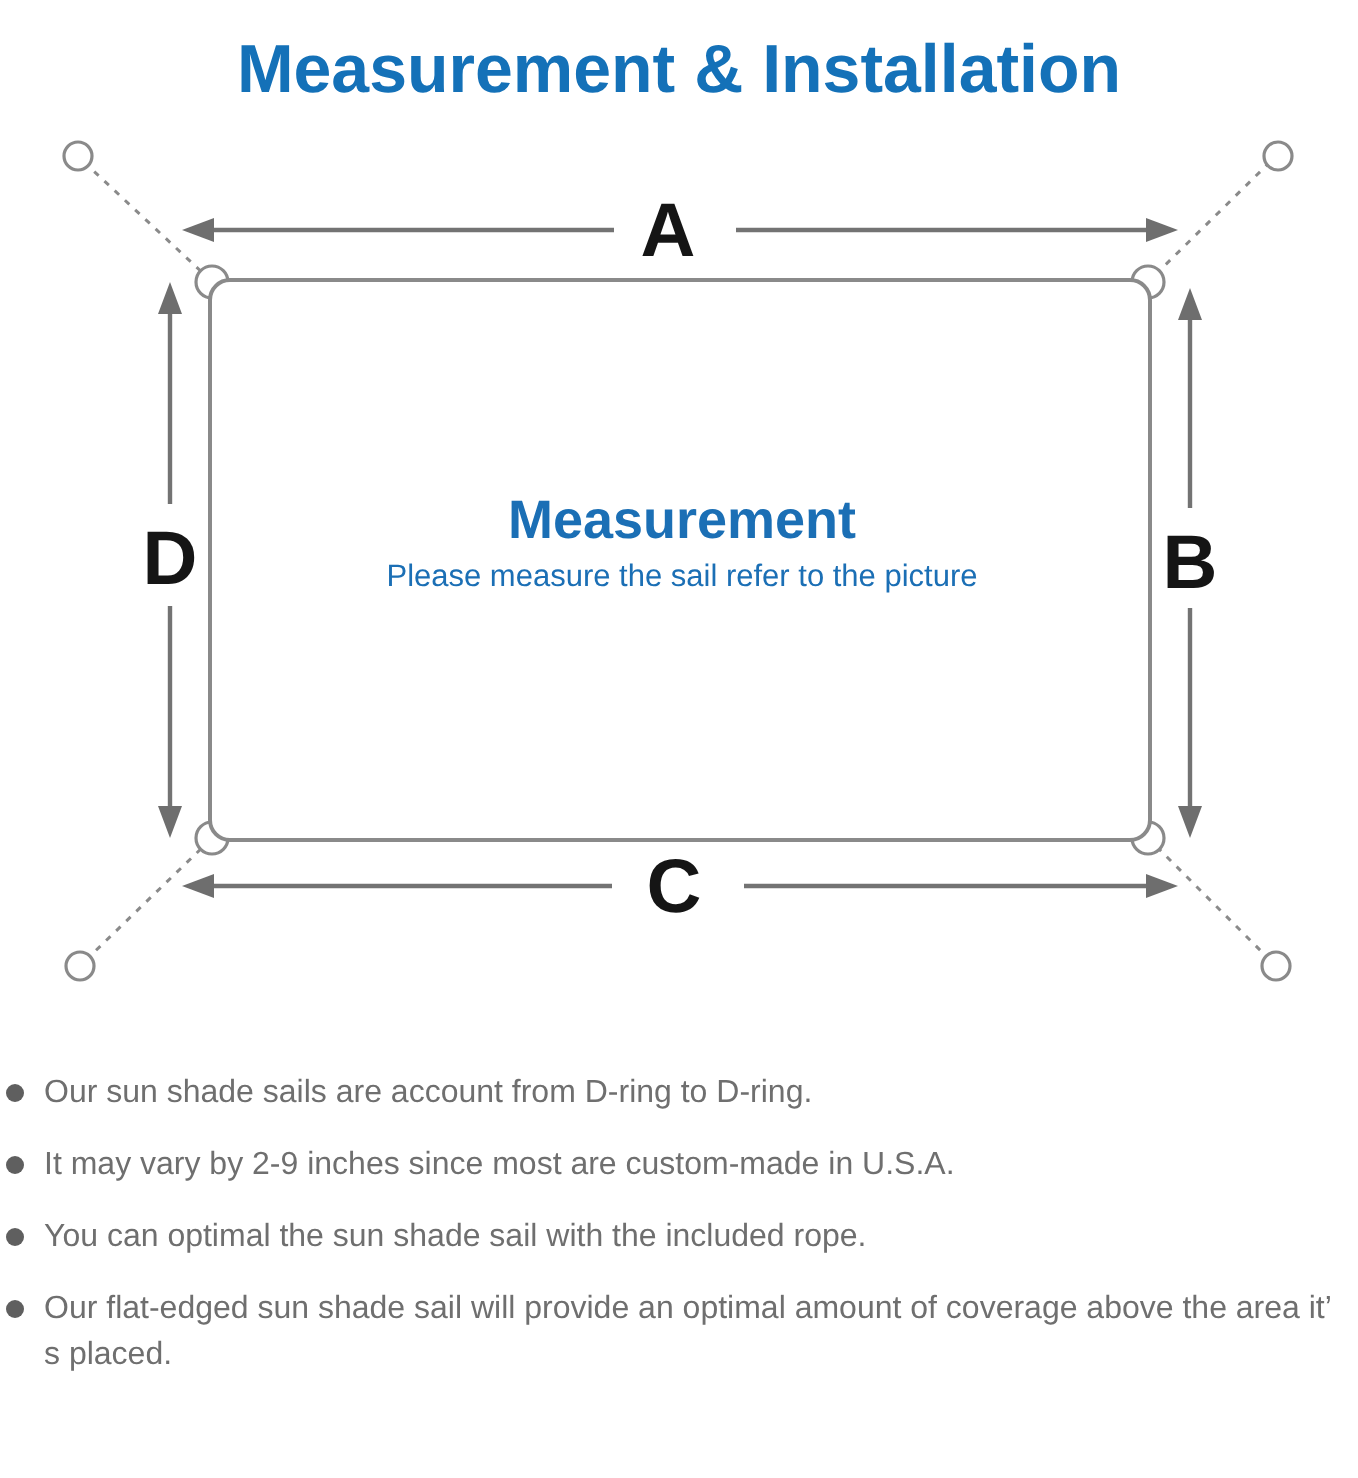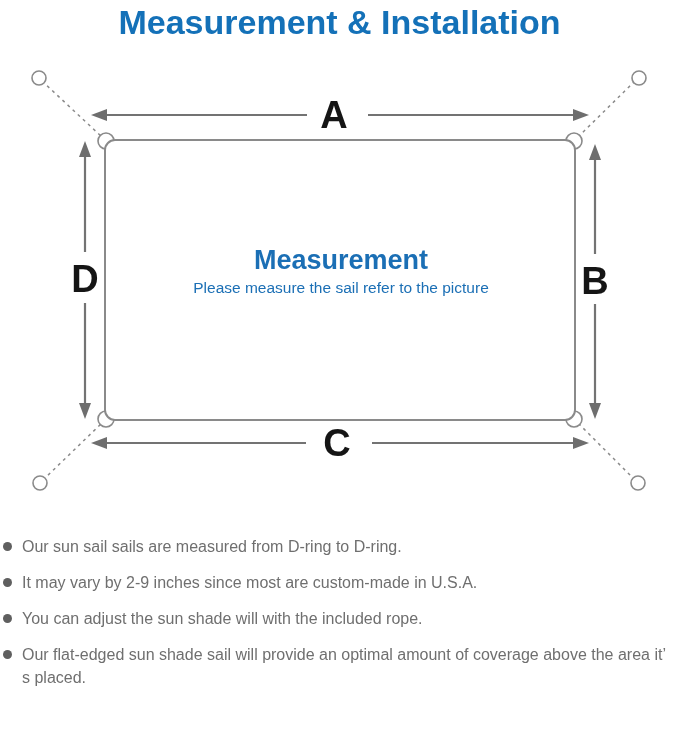--- a/index.html
+++ b/index.html
@@ -10,21 +10,21 @@
     height: 739px;
     overflow: hidden;
     font-family: "Liberation Sans", sans-serif;
   }
   .page { width: 679px; height: 739px; position: relative; }
 
   h1.page-title {
     margin: 0;
     height: 55px;
     box-sizing: border-box;
-    padding-top: 3px;
+    padding-top: 16px;
     line-height: 38px;
     text-align: center;
     font-size: 34px;
     font-weight: bold;
     color: #1471b8;
     letter-spacing: 0px;
   }
 
   svg.diagram { display: block; width: 679px; height: 460px; }
 
@@ -141,29 +141,29 @@
     <text class="dim-label" x="337" y="401">C</text>
     <text class="dim-label" x="85" y="237">D</text>
 
     <text class="center-heading" x="341" y="214">Measurement</text>
     <text class="center-sub" x="341" y="238">Please measure the sail refer to the picture</text>
   </svg>
 
   <ul class="notes">
     <li>
       <span class="dot"></span>
-      <span class="note-text">Our sun sail sails are measured from D-ring to D-ring.</span>
+      <span class="note-text">Our sun shade sails are account from D-ring to D-ring.</span>
     </li>
     <li>
       <span class="dot"></span>
       <span class="note-text">It may vary by 2-9 inches since most are custom-made in U.S.A.</span>
     </li>
     <li>
       <span class="dot"></span>
-      <span class="note-text">You can adjust the sun shade will with the included rope.</span>
+      <span class="note-text">You can optimal the sun shade sail with the included rope.</span>
     </li>
     <li>
       <span class="dot"></span>
       <span class="note-text">Our flat-edged sun shade sail will provide an optimal amount of coverage above the area it’ s placed.</span>
     </li>
   </ul>
 
 </div>
 
 </body></html>

